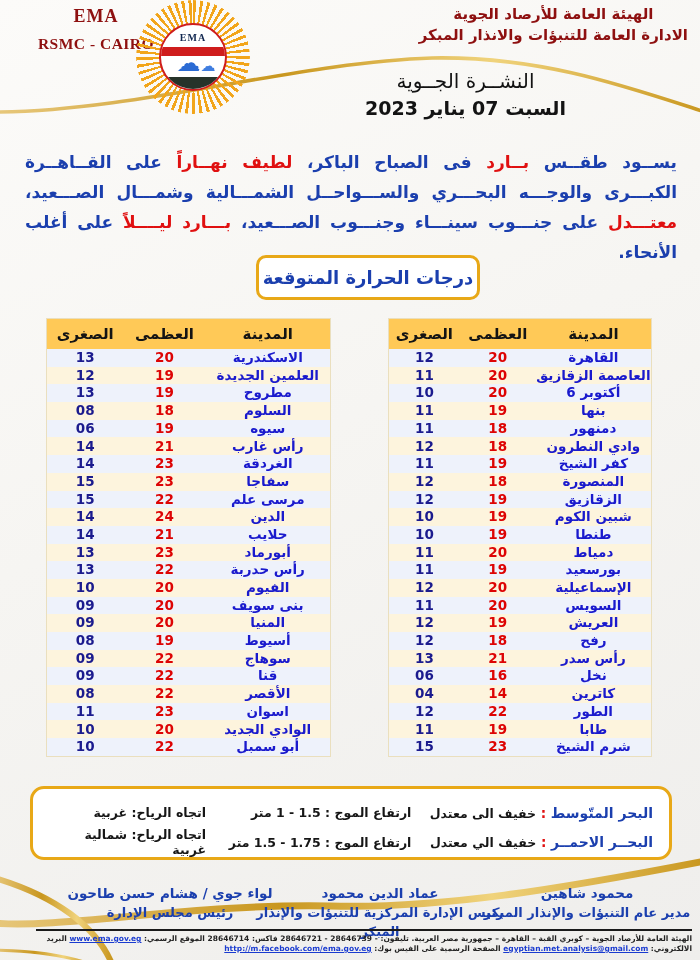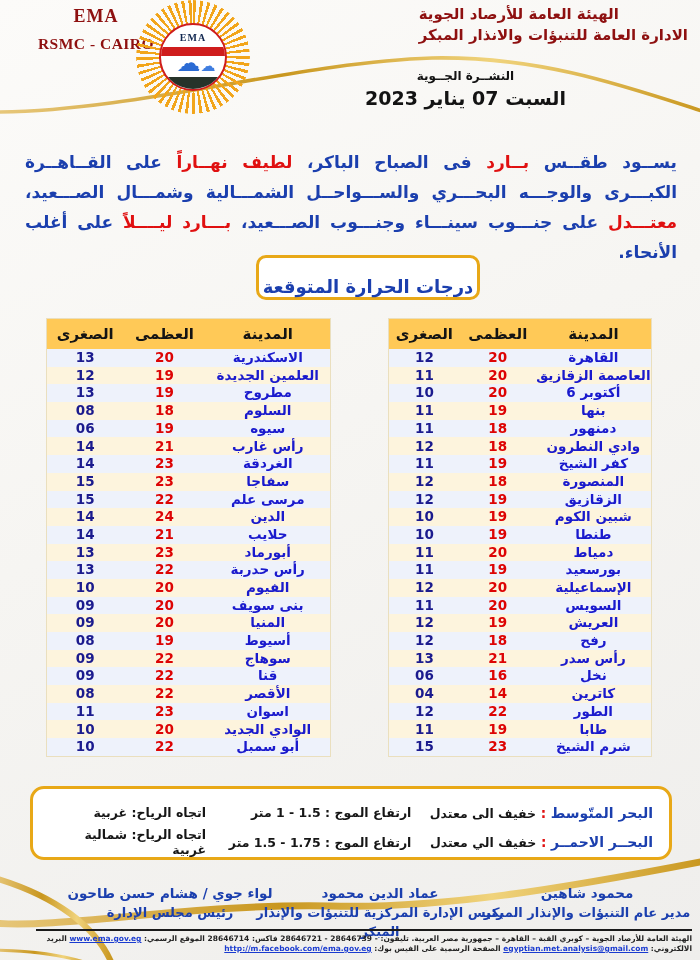--- a/index.html
+++ b/index.html
@@ -13,24 +13,24 @@
     background:linear-gradient(155deg,#fcfbf9 0%,#f6f5f2 45%,#efeeec 100%);
     font-family:"DejaVu Sans",sans-serif;padding-left:41px;}
   .layer-svg{position:absolute;left:0;top:0;z-index:1;pointer-events:none}
   .content{position:absolute;z-index:2}
 
   
   .brand-block{left:12px;top:6px;width:168px;text-align:center;color:var(--maroon);
     font-family:"Liberation Serif","DejaVu Serif",serif;font-weight:bold}
   .ema-text{font-size:18px;letter-spacing:1px}
   .rsmc-text{font-size:15.5px;margin-top:8px;letter-spacing:.5px}
-  .org-block{right:12px;top:4px;text-align:left;direction:rtl;color:var(--maroon);
+  .org-block{right:12px;top:4px;text-align:center;direction:rtl;color:var(--maroon);
     font-weight:bold;font-size:15px;line-height:21px}
   .bulletin-block{left:318px;top:69px;width:295px;text-align:center;direction:rtl;color:#131313}
-  .bulletin-title{font-size:12px;font-weight:bold}
+  .bulletin-title{font-size:20px;font-weight:normal}
   .bulletin-date{font-size:19px;font-weight:bold;margin-top:4px}
 
   
   .logo{left:136px;top:0;width:114px;height:114px}
   .logo .rays{position:absolute;inset:0;border-radius:50%;
     background:repeating-conic-gradient(#f2a51a 0deg 3.2deg,rgba(242,165,26,0) 3.2deg 7.4deg);
     -webkit-mask:radial-gradient(circle,transparent 0 27px,#000 28px 57px,transparent 57px);
     mask:radial-gradient(circle,transparent 0 27px,#000 28px 57px,transparent 57px)}
   .logo .disc{position:absolute;inset:23px;border-radius:50%;background:#fff;
     border:2px solid #cf1d1d;overflow:hidden;text-align:center}
@@ -41,21 +41,21 @@
   .logo-cloud{position:absolute;z-index:3;left:0;right:0;top:26px;color:#2b6bd4;font-size:24px;line-height:24px}
   .logo-cloud .c2{font-size:15px;margin-right:-6px;color:#3f7de0}
 
   
   .forecast{left:25px;top:147px;width:652px;direction:rtl;text-align:justify;
     font-size:17px;font-weight:bold;line-height:30px;color:var(--blue)}
   .seg-red{color:var(--red)}
 
   
   .section-title-box{left:256px;top:255px;width:224px;height:45px;background:#fff;
-    border:3px solid var(--gold);border-radius:10px;display:flex;align-items:flex-end;
+    border:3px solid var(--gold);border-radius:10px;display:flex;align-items:center;
     justify-content:center;font-size:18px;font-weight:bold;color:var(--blue);direction:rtl}
 
   
   .temp-table{top:318px;direction:rtl;border:1px solid #eadfbe}
   .temp-table.left-tbl{left:46px;width:285px}
   .temp-table.right-tbl{left:388px;width:264px}
   .t-head{display:flex;height:30px;align-items:center;background:var(--thead);
     font-size:15px;font-weight:bold;color:#141414}
   .t-row{display:flex;height:17.7px;align-items:center}
   .t-row.alt1{background:var(--row1)} .t-row.alt2{background:var(--row2)}

